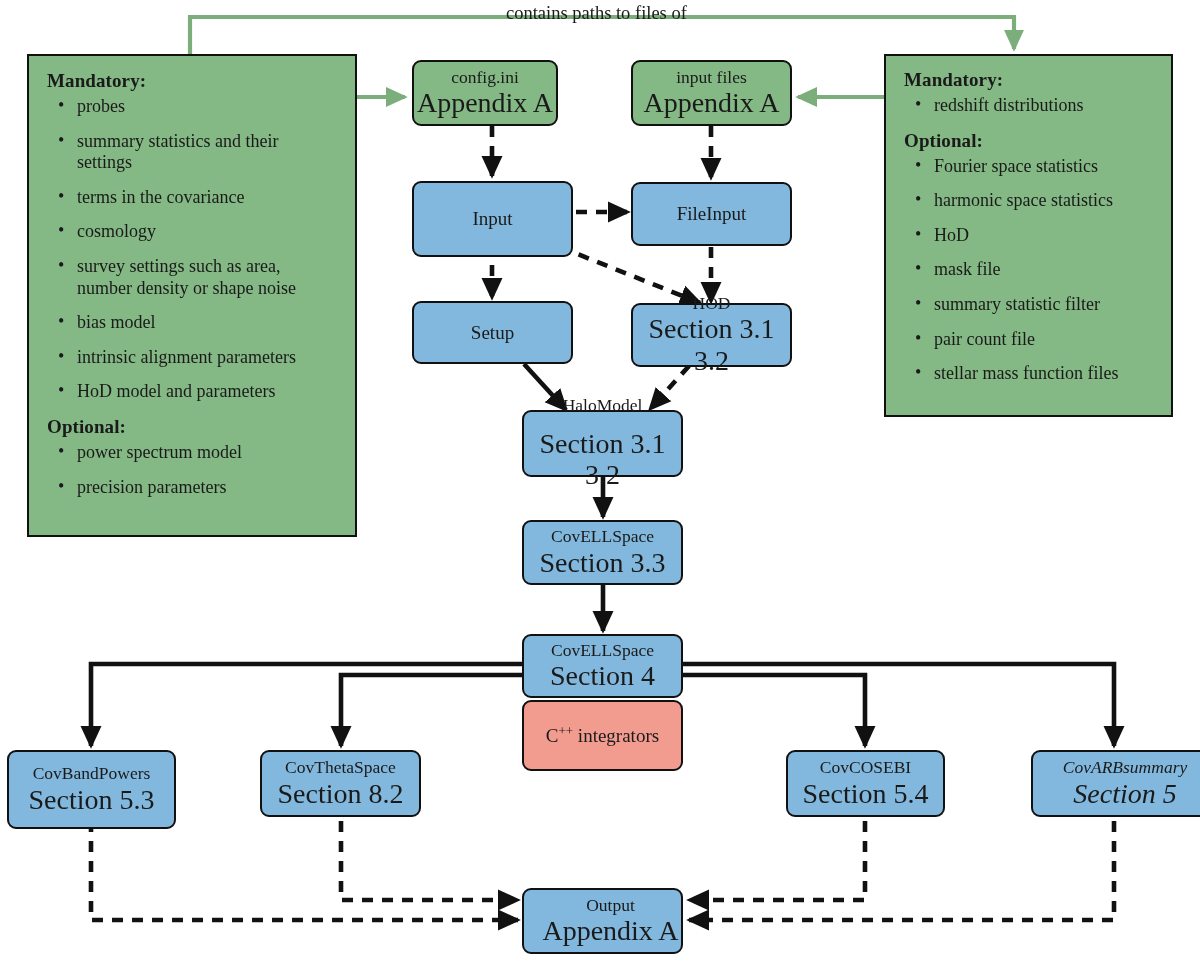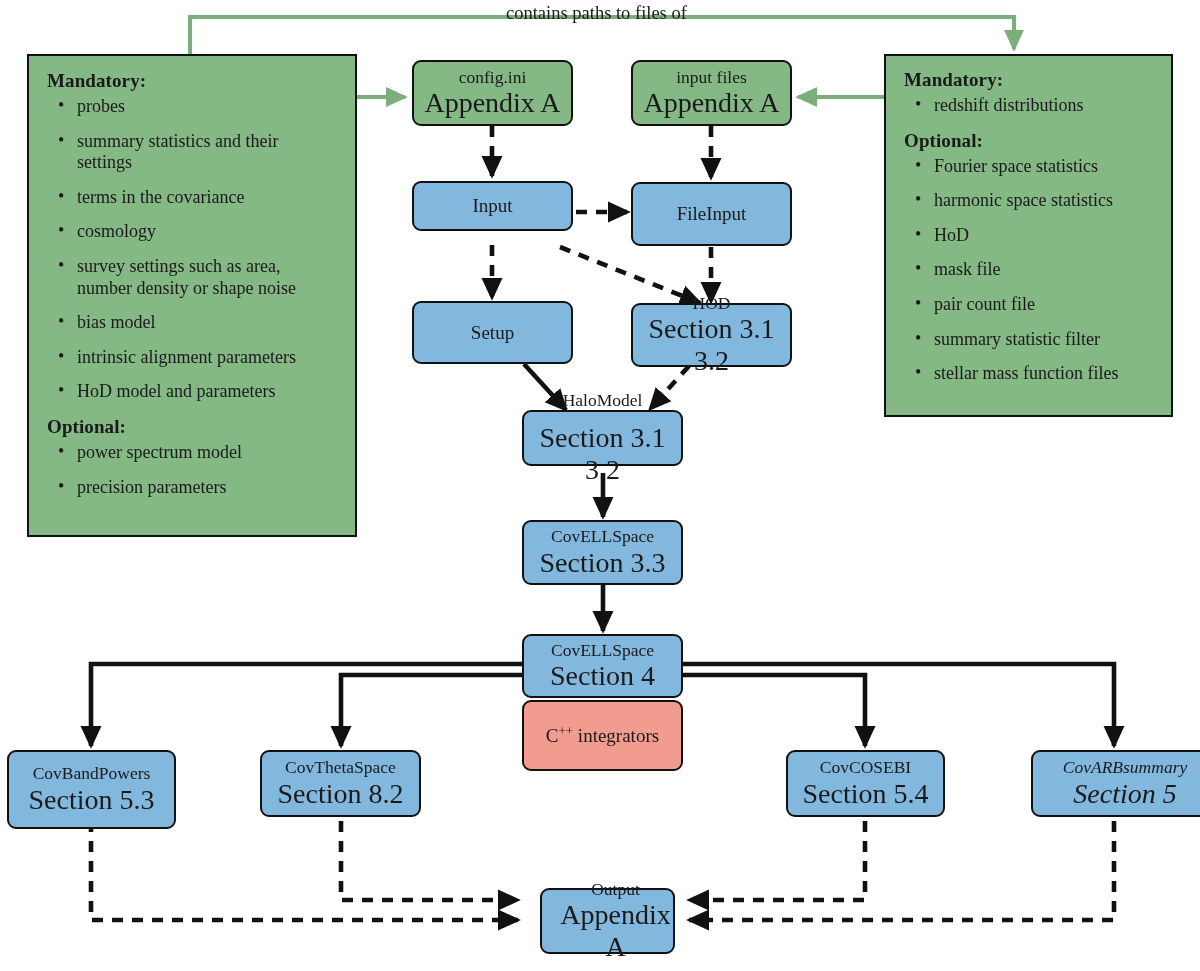--- a/index.html
+++ b/index.html
@@ -130,54 +130,54 @@
     <h4>Mandatory:</h4>
     <ul>
       <li>redshift distributions</li>
     </ul>
     <h4>Optional:</h4>
     <ul class="tight">
       <li>Fourier space statistics</li>
       <li>harmonic space statistics</li>
       <li>HoD</li>
       <li>mask file</li>
+      <li>summary statistic filter</li>
       <li>pair count file</li>
-      <li>summary statistic filter</li>
       <li>stellar mass function files</li>
     </ul>
   </div>
 
-  <div class="node green" style="left:412px;top:60px;width:161px;height:66px;">
+  <div class="node green" style="left:412px;top:60px;width:146px;height:66px;">
     <span class="n-small">config.ini</span>
     <span class="n-big">Appendix A</span>
   </div>
 
   <div class="node green" style="left:631px;top:60px;width:161px;height:66px;">
     <span class="n-small">input files</span>
     <span class="n-big">Appendix A</span>
   </div>
 
-  <div class="node blue" style="left:412px;top:181px;width:161px;height:50px;">
+  <div class="node blue" style="left:412px;top:181px;width:161px;height:76px;">
     <span class="n-one">Input</span>
   </div>
 
   <div class="node blue" style="left:631px;top:182px;width:161px;height:64px;">
     <span class="n-one">FileInput</span>
   </div>
 
   <div class="node blue" style="left:412px;top:301px;width:161px;height:63px;">
     <span class="n-one">Setup</span>
   </div>
 
   <div class="node blue" style="left:631px;top:303px;width:161px;height:64px;">
     <span class="n-small">HOD</span>
     <span class="n-big">Section 3.1 3.2</span>
   </div>
 
-  <div class="node blue" style="left:522px;top:410px;width:161px;height:56px;gap:12px;">
+  <div class="node blue" style="left:522px;top:410px;width:161px;height:67px;gap:12px;">
     <span class="n-small">HaloModel</span>
     <span class="n-big">Section 3.1 3.2</span>
   </div>
 
   <div class="node blue" style="left:522px;top:520px;width:161px;height:65px;">
     <span class="n-small">CovELLSpace</span>
     <span class="n-big">Section 3.3</span>
   </div>
 
   <div class="node blue" style="left:522px;top:634px;width:161px;height:64px;">
@@ -202,18 +202,18 @@
   <div class="node blue" style="left:786px;top:750px;width:159px;height:67px;">
     <span class="n-small">CovCOSEBI</span>
     <span class="n-big">Section 5.4</span>
   </div>
 
   <div class="node blue" style="left:1031px;top:750px;width:188px;height:67px;font-style:italic;">
     <span class="n-small">CovARBsummary</span>
     <span class="n-big">Section 5</span>
   </div>
 
-  <div class="node blue" style="left:540px;top:888px;width:135px;height:66px;padding-left:16px;">
+  <div class="node blue" style="left:522px;top:888px;width:161px;height:66px;padding-left:16px;">
     <span class="n-small">Output</span>
     <span class="n-big">Appendix A</span>
   </div>
 
 </div>
 
 </body></html>

